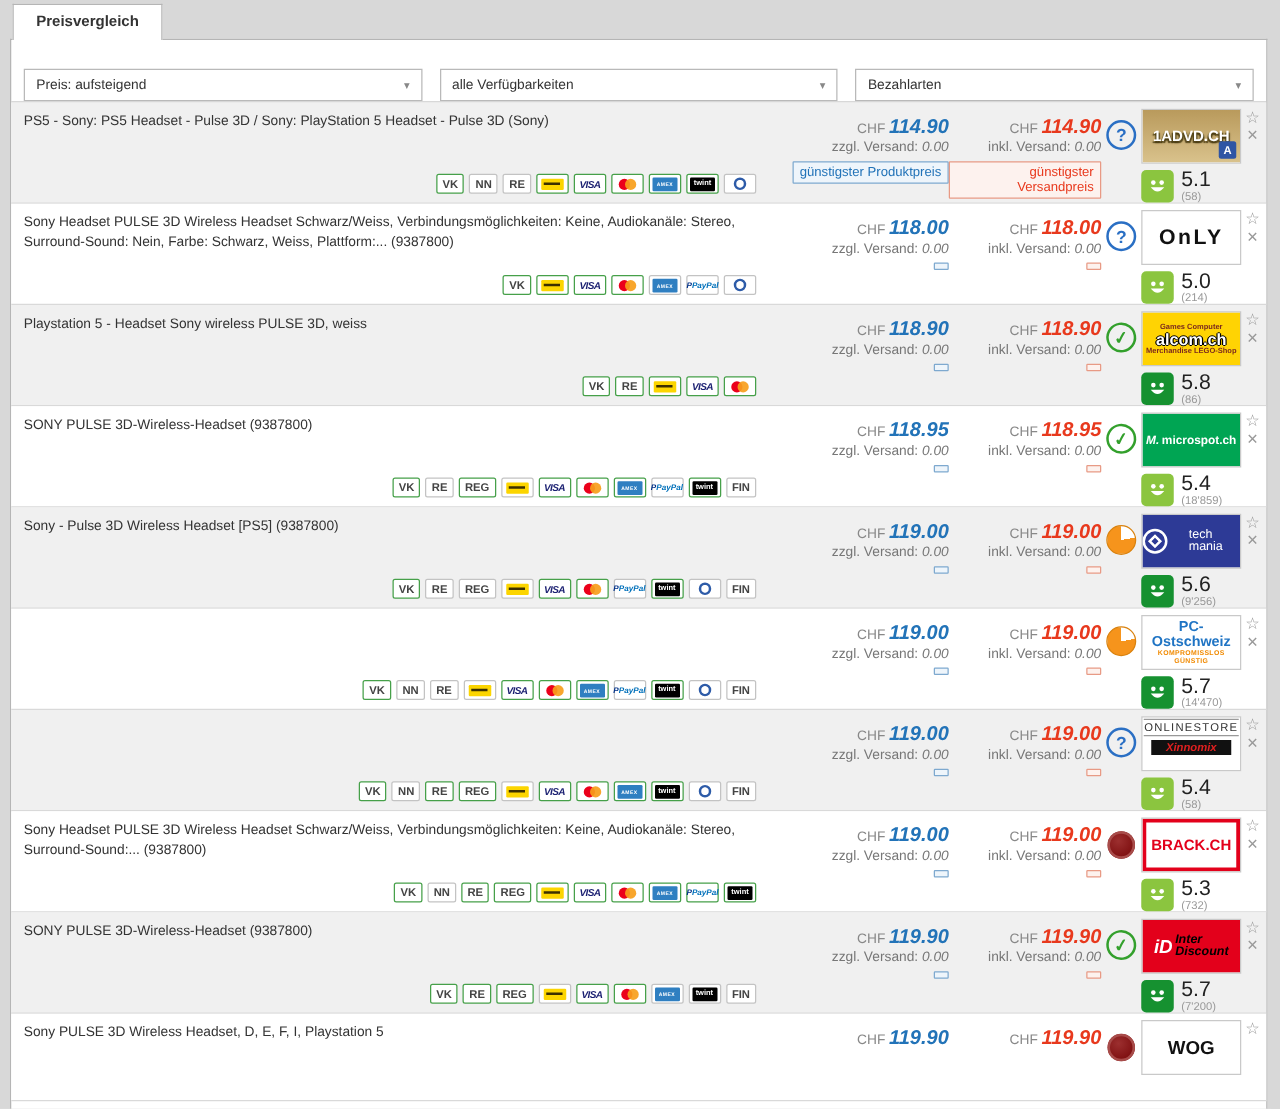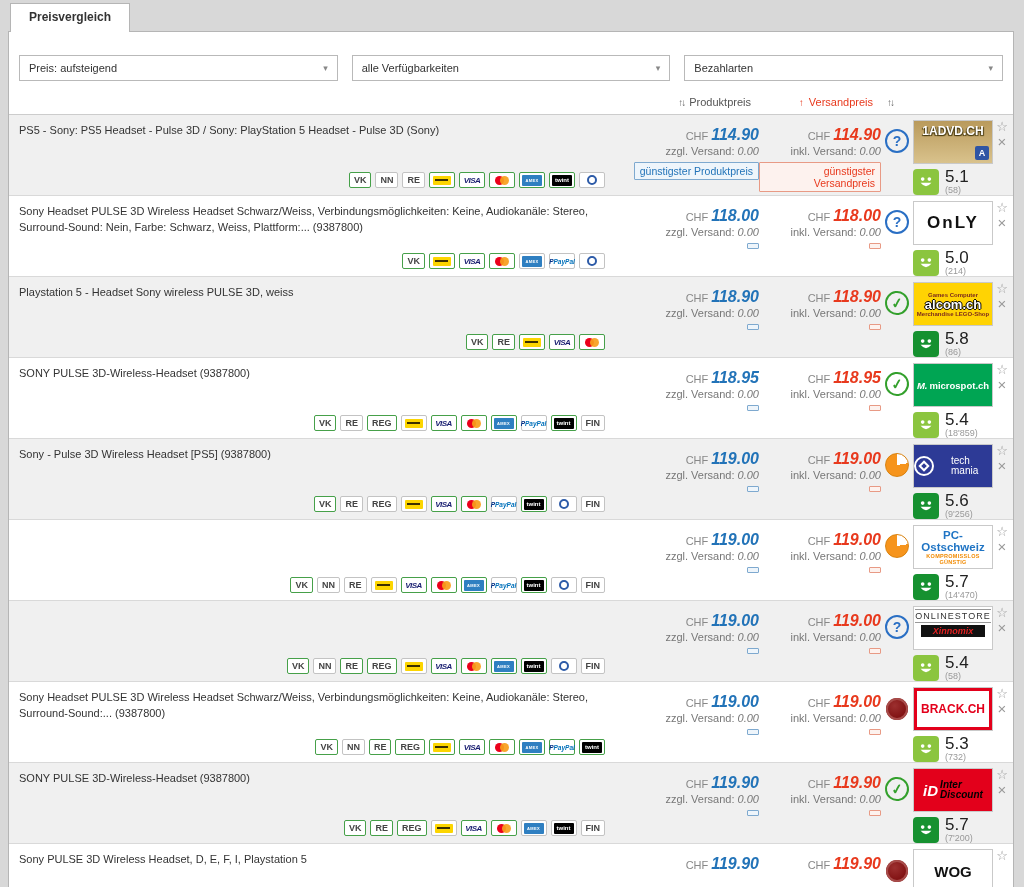--- a/index.html
+++ b/index.html
@@ -78,21 +78,21 @@
   .mini { width:18px; display:flex; flex-direction:column; align-items:center; gap:3px; padding-top:1px; }
   .mini span { color:#999; cursor:pointer; line-height:12px; }
   .mini .st { font-size:13px; } .mini .cl { font-size:15px; }
   .rate-row { display:flex; align-items:center; gap:6px; margin-top:4px; }
   .smiley { width:26px; height:26px; border-radius:4px; display:flex; align-items:center; justify-content:center; }
   .rate-txt .val { font-size:17px; color:#222; line-height:17px; }
   .rate-txt .cnt { font-size:9px; color:#999; }
   
   .lg-1advd { width:100%; height:100%; background:linear-gradient(#b99a5c,#d9c28c);
     position:relative; display:flex; justify-content:center; }
-  .lg-1advd .nm { color:#fff; font-weight:900; font-size:12px; margin-top:3px;
+  .lg-1advd .nm { color:#fff; font-weight:900; font-size:12px; margin-top:14px;
     text-shadow:1px 1px 1px #4a3c12, -1px 1px 1px #4a3c12; }
   .lg-1advd .em { position:absolute; right:3px; bottom:3px; width:14px; height:14px; background:#2f55a4;
     color:#fff; font-size:9px; font-weight:bold; display:flex; align-items:center; justify-content:center; border-radius:2px; }
   .lg-only { font-size:17px; font-weight:900; color:#111; letter-spacing:2px; }
   .lg-alcom { width:100%; height:100%; background:#ffd303; display:flex; flex-direction:column;
     align-items:center; justify-content:center; }
   .lg-alcom .t, .lg-alcom .b { font-size:6px; color:#7c2a1e; font-weight:bold; }
   .lg-alcom .n { font-size:13px; font-weight:900; color:#fff;
     text-shadow:1px 0 #000,-1px 0 #000,0 1px #000,0 -1px #000; line-height:13px; }
   .lg-microspot { width:100%; height:100%; background:#00a553; color:#fff; display:flex;
@@ -136,26 +136,20 @@
       <div class="filter">
         <span>alle Verfügbarkeiten</span>
         <span class="chev">▾</span>
       </div>
       <div class="filter">
         <span>Bezahlarten</span>
         <span class="chev">▾</span>
       </div>
     </div>
 
-    <div class="colhead">
-      <span class="sp"></span>
-      <span class="c-prod"><span class="sorticon">↑↓</span> <span>Produktpreis</span></span>
-      <span class="c-ship"><span class="sorticon up">↑</span> <span>Versandpreis</span></span>
-      <span class="c-last"><span class="sorticon">↑↓</span></span>
-    </div>
   </div>
 
   <div id="rows">
   <div class="row alt">
     <div class="r-left">
       <div class="title">PS5 - Sony: PS5 Headset - Pulse 3D / Sony: PlayStation 5 Headset - Pulse 3D (Sony)</div>
       <div class="pays">
             <span class="pay g txt">VK</span>
             <span class="pay txt">NN</span>
             <span class="pay txt">RE</span>

